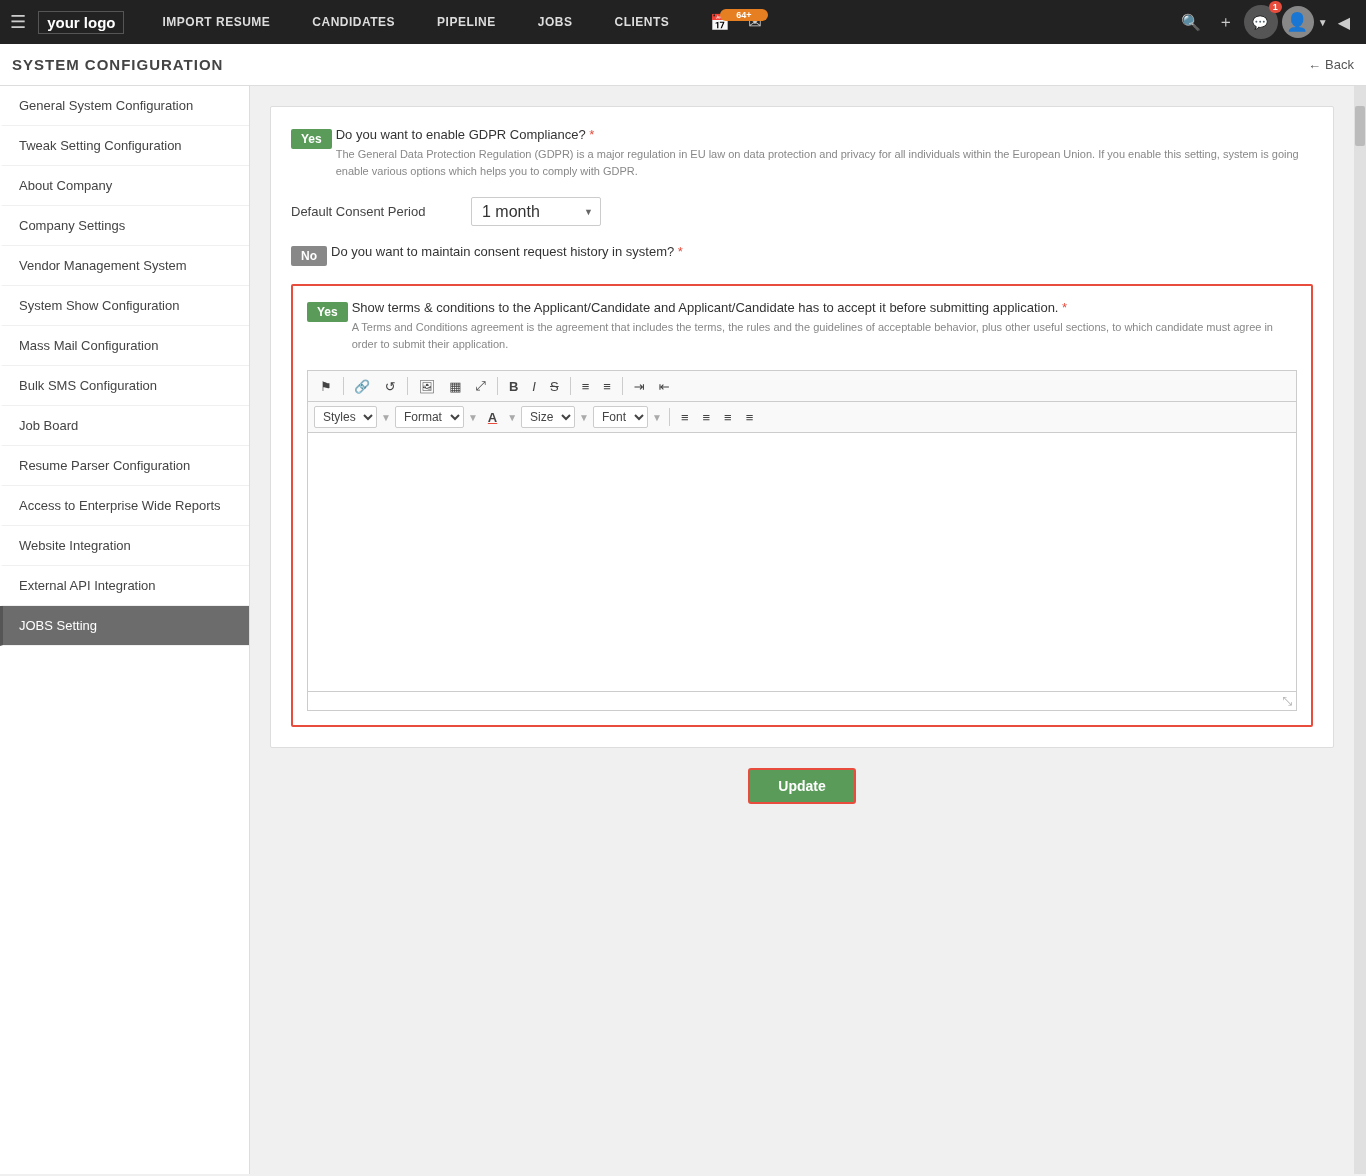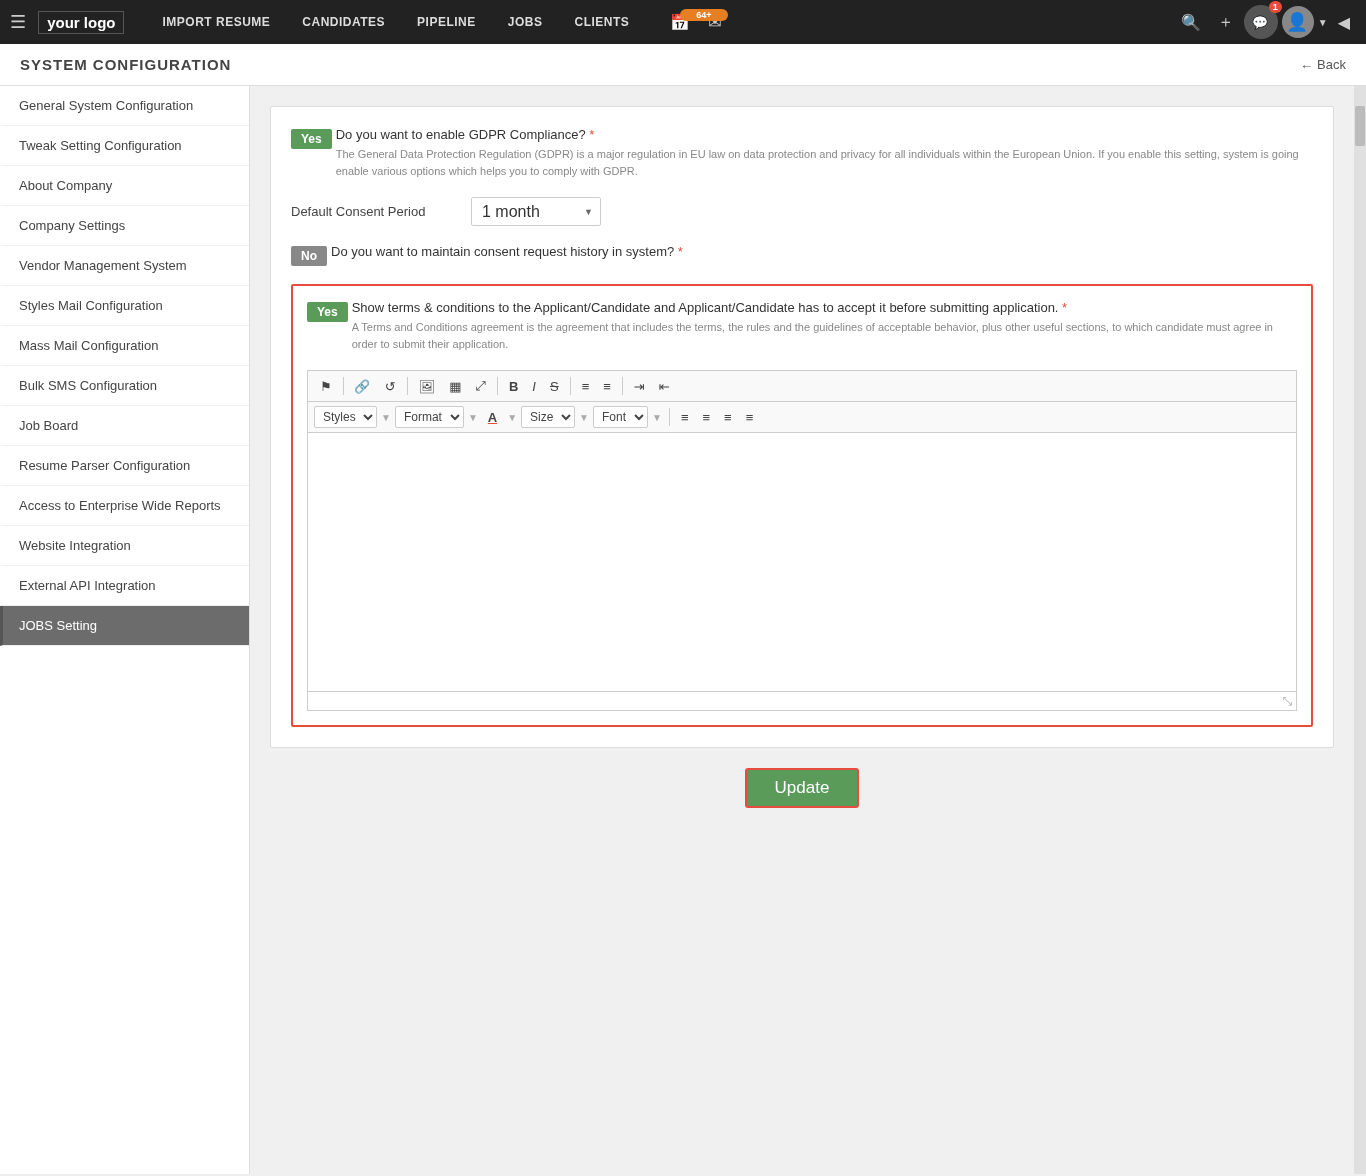--- a/index.html
+++ b/index.html
@@ -10,21 +10,21 @@
       background: #222;
       color: #fff;
       display: flex;
       align-items: center;
       height: 44px;
       padding: 0 10px;
       gap: 6px;
     }
     .topnav-hamburger { color: #ccc; font-size: 18px; cursor: pointer; margin-right: 6px; }
     .topnav-logo { color: #fff; font-size: 15px; font-weight: bold; margin-right: 18px; border: 1px solid #555; padding: 2px 8px; }
-    .topnav-links { display: flex; gap: 4px; justify-content: center; }
+    .topnav-links { display: flex; gap: 14px; justify-content: center; }
     .topnav-link {
       color: #ddd;
       text-decoration: none;
       font-size: 12px;
       font-weight: 600;
       padding: 0 14px;
       height: 44px;
       display: flex;
       align-items: center;
       cursor: pointer;
@@ -74,21 +74,21 @@
       color: #fff;
       font-size: 9px;
       border-radius: 8px;
       padding: 1px 4px;
       font-weight: bold;
     }
 
     
     .page-header {
       background: #fff;
-      padding: 12px 20px;
+      padding: 12px 12px;
       display: flex;
       align-items: center;
       justify-content: space-between;
       border-bottom: 1px solid #ddd;
     }
     .page-title { font-size: 15px; font-weight: bold; color: #444; text-transform: uppercase; letter-spacing: 1px; }
     .back-link { color: #555; font-size: 13px; cursor: pointer; display: flex; align-items: center; gap: 4px; }
 
     
     .layout { display: flex; min-height: calc(1176px - 44px - 44px); }
@@ -243,22 +243,22 @@
     }
 
     
     .update-row { display: flex; justify-content: center; margin-top: 20px; }
     .btn-update {
       background: #5a9b5a;
       color: #fff;
       border: 2px solid #e74c3c;
       border-radius: 3px;
       padding: 8px 28px;
-      font-size: 17px;
-      font-weight: normal;
+      font-size: 14px;
+      font-weight: bold;
       cursor: pointer;
     }
 
     
     .right-scrollbar {
       width: 12px;
       background: #e0e0e0;
       position: relative;
       flex-shrink: 0;
     }
@@ -313,21 +313,21 @@
 </div>
 
 <div class="layout">
 
   <aside class="sidebar">
     <div class="sidebar-item">General System Configuration</div>
     <div class="sidebar-item">Tweak Setting Configuration</div>
     <div class="sidebar-item">About Company</div>
     <div class="sidebar-item">Company Settings</div>
     <div class="sidebar-item">Vendor Management System</div>
-    <div class="sidebar-item">Styles Mail Configuration</div>
+    <div class="sidebar-item">System Show Configuration</div>
     <div class="sidebar-item">Mass Mail Configuration</div>
     <div class="sidebar-item">Bulk SMS Configuration</div>
     <div class="sidebar-item">Job Board</div>
     <div class="sidebar-item">Resume Parser Configuration</div>
     <div class="sidebar-item">Access to Enterprise Wide Reports</div>
     <div class="sidebar-item">Website Integration</div>
     <div class="sidebar-item">External API Integration</div>
     <div class="sidebar-item active">JOBS Setting</div>
   </aside>
 

